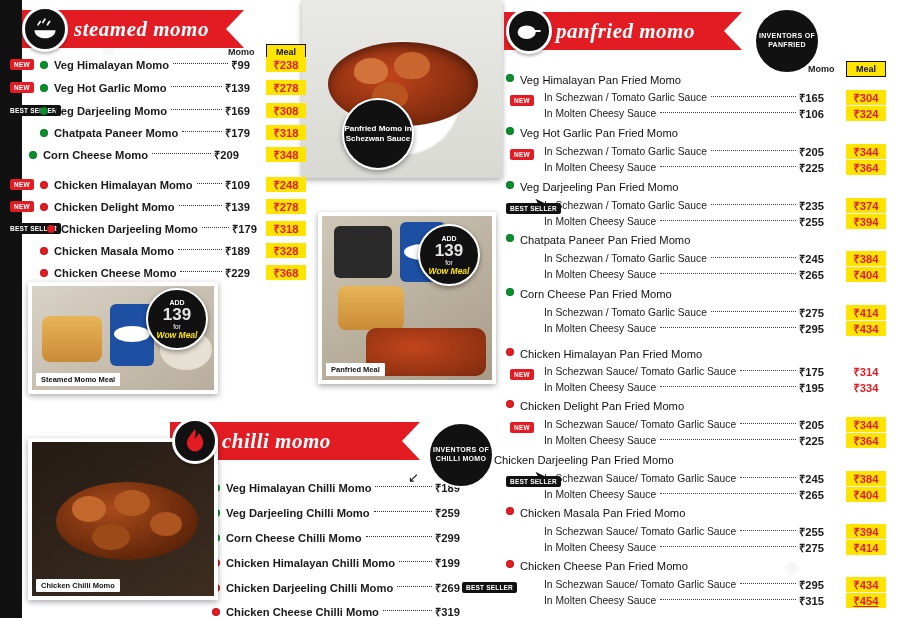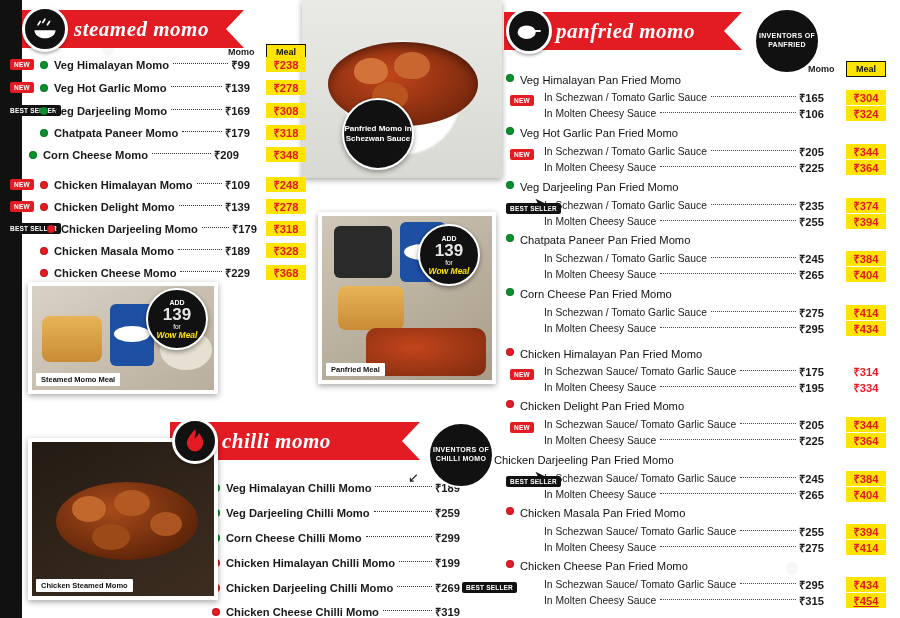--- a/index.html
+++ b/index.html
@@ -561,14 +561,14 @@
   <span class="price">₹319</span>
 </div>
 
 <div class="photo" style="left:28px; top:438px; width:190px; height:162px;">
   <div style="position:absolute; inset:0; background:linear-gradient(150deg,#241b14,#3d2d20);"></div>
   <div style="position:absolute; left:24px; top:40px; width:142px; height:78px; border-radius:50%; background:radial-gradient(ellipse at 40% 35%,#a84a1a,#5e2409 75%);"></div>
   <div style="position:absolute; left:40px; top:54px; width:34px; height:26px; border-radius:50%; background:#c2682c;"></div>
   <div style="position:absolute; left:82px; top:48px; width:36px; height:26px; border-radius:50%; background:#b35a22;"></div>
   <div style="position:absolute; left:60px; top:82px; width:38px; height:26px; border-radius:50%; background:#9c4a18;"></div>
   <div style="position:absolute; left:118px; top:70px; width:32px; height:24px; border-radius:50%; background:#ad5520;"></div>
-  <div class="cap">Chicken Steamed Momo</div>
+  <div class="cap">Chicken Chilli Momo</div>
 </div>
 
 </body></html>

